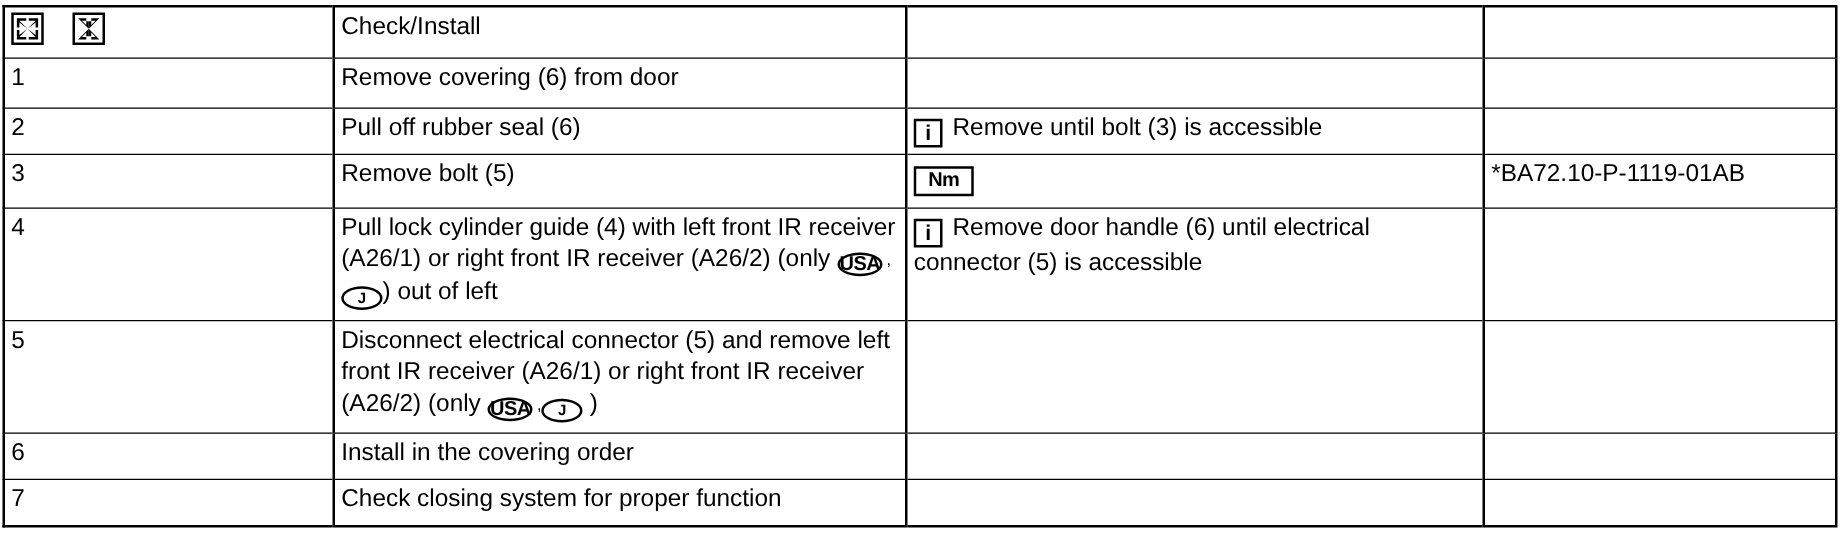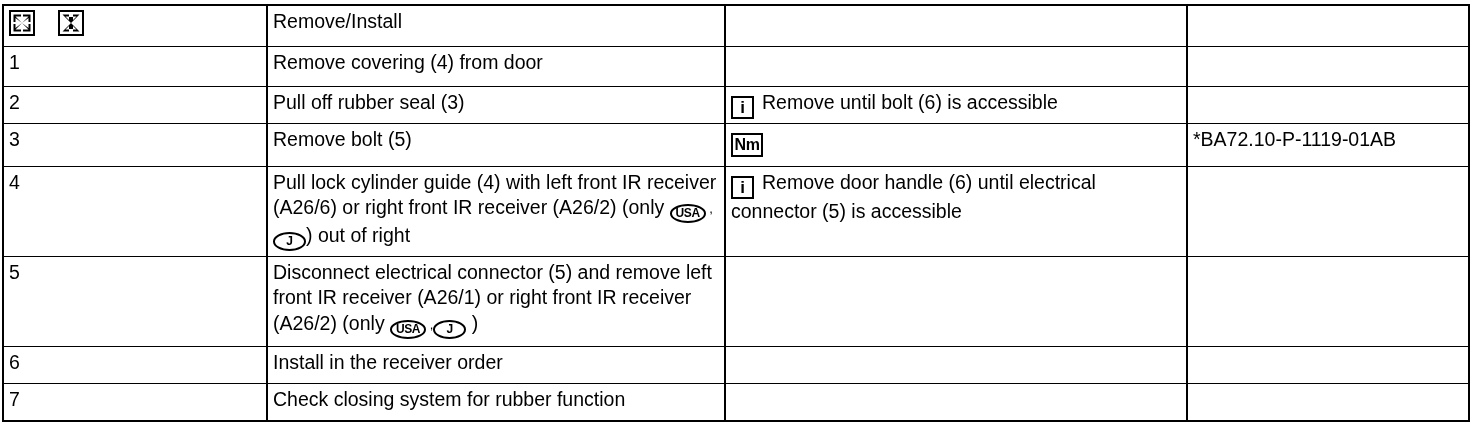--- a/index.html
+++ b/index.html
@@ -82,42 +82,42 @@
     font-family: "Liberation Sans", sans-serif;
     font-weight: bold;
   }
   .badge-i {
     width: 23px; height: 23px;
     font-size: 17px;
     line-height: 19px;
     margin-right: 8px;
   }
   .badge-nm {
-    width: 32px; height: 24px;
+    width: 48px; height: 24px;
     font-size: 16px;
     line-height: 20px;
     letter-spacing: -0.5px;
   }
 
   .note-body { display: inline; }
 
   
   .oval {
     display: inline-block;
     border: 2px solid #000;
     border-radius: 50%;
     background: #fff;
     text-align: center;
     font-family: "Liberation Sans", sans-serif;
     font-weight: bold;
     vertical-align: -3px;
   }
   .oval-usa {
     width: 36px; height: 19px;
-    font-size: 12px;
+    font-size: 16px;
     line-height: 15px;
     letter-spacing: -0.4px;
   }
   .oval-j {
     width: 33px; height: 19px;
     font-size: 12px;
     line-height: 15px;
   }
   .comma-sm { font-size: 13px; vertical-align: 1px; }
 </style>
@@ -153,54 +153,54 @@
                   <path d="M11 11 L2.5 2.5 L9 2.5 L9 4.5 L5.5 4.5 L9 8 L9 5 L11 5 Z"></path>
                   <path d="M11 11 L19.5 2.5 L13 2.5 L13 4.5 L16.5 4.5 L13 8 L13 5 L11 5 Z"></path>
                   <path d="M11 11 L2.5 19.5 L9 19.5 L9 17.5 L5.5 17.5 L9 14 L9 17 L11 17 Z"></path>
                   <path d="M11 11 L19.5 19.5 L13 19.5 L13 17.5 L16.5 17.5 L13 14 L13 17 L11 17 Z"></path>
                 </g>
               </svg>
             </span>
           </div>
         </td>
         <td>
-          <span class="cell-text">Remove/Install</span>
+          <span class="cell-text">Check/Install</span>
         </td>
         <td>
           <span class="cell-text"></span>
         </td>
         <td>
           <span class="cell-text"></span>
         </td>
       </tr>
 
       <tr class="r-1">
         <td>
           <span class="cell-text">1</span>
         </td>
         <td>
-          <span class="cell-text">Remove covering (4) from door</span>
+          <span class="cell-text">Remove covering (6) from door</span>
         </td>
         <td>
           <span class="cell-text"></span>
         </td>
         <td>
           <span class="cell-text"></span>
         </td>
       </tr>
 
       <tr class="r-2">
         <td>
           <span class="cell-text">2</span>
         </td>
         <td>
-          <span class="cell-text">Pull off rubber seal (3)</span>
-        </td>
-        <td>
-          <span class="badge badge-i">i</span><span class="note-body">Remove until bolt (6) is   accessible</span>
+          <span class="cell-text">Pull off rubber seal (6)</span>
+        </td>
+        <td>
+          <span class="badge badge-i">i</span><span class="note-body">Remove until bolt (3) is   accessible</span>
         </td>
         <td>
           <span class="cell-text"></span>
         </td>
       </tr>
 
       <tr class="r-3">
         <td>
           <span class="cell-text">3</span>
         </td>
@@ -212,21 +212,21 @@
         </td>
         <td>
           <span class="cell-text">*BA72.10-P-1119-01AB</span>
         </td>
       </tr>
 
       <tr class="r-4">
         <td>
           <span class="cell-text">4</span>
         </td>
-        <td><span>Pull lock cylinder guide (4) with left front IR receiver (A26/6) or right front IR receiver (A26/2) (only </span><span class="oval oval-usa">USA</span><span class="comma-sm"> , </span><span class="oval oval-j">J</span><span>) out of right</span>
+        <td><span>Pull lock cylinder guide (4) with left front IR receiver (A26/1) or right front IR receiver (A26/2) (only </span><span class="oval oval-usa">USA</span><span class="comma-sm"> , </span><span class="oval oval-j">J</span><span>) out of left</span>
         </td>
         <td>
           <span class="badge badge-i">i</span><span class="note-body">Remove door handle (6) until electrical connector (5) is accessible</span>
         </td>
         <td>
           <span class="cell-text"></span>
         </td>
       </tr>
 
       <tr class="r-5">
@@ -241,36 +241,36 @@
         <td>
           <span class="cell-text"></span>
         </td>
       </tr>
 
       <tr class="r-6">
         <td>
           <span class="cell-text">6</span>
         </td>
         <td>
-          <span class="cell-text">Install in the receiver order</span>
+          <span class="cell-text">Install in the covering order</span>
         </td>
         <td>
           <span class="cell-text"></span>
         </td>
         <td>
           <span class="cell-text"></span>
         </td>
       </tr>
 
       <tr class="r-7">
         <td>
           <span class="cell-text">7</span>
         </td>
         <td>
-          <span class="cell-text">Check closing system for rubber function</span>
+          <span class="cell-text">Check closing system for proper function</span>
         </td>
         <td>
           <span class="cell-text"></span>
         </td>
         <td>
           <span class="cell-text"></span>
         </td>
       </tr>
 
     </tbody>

